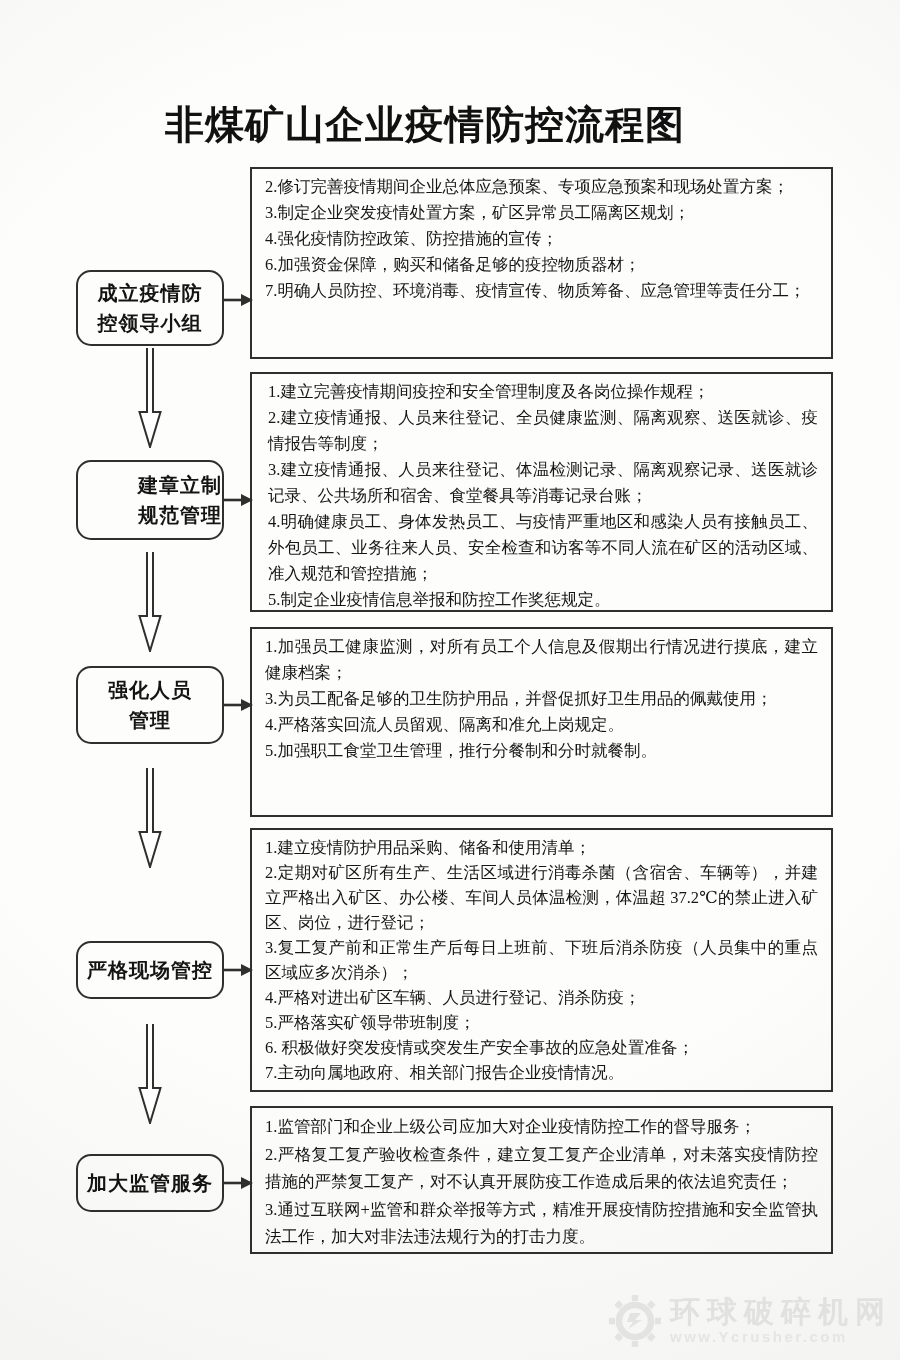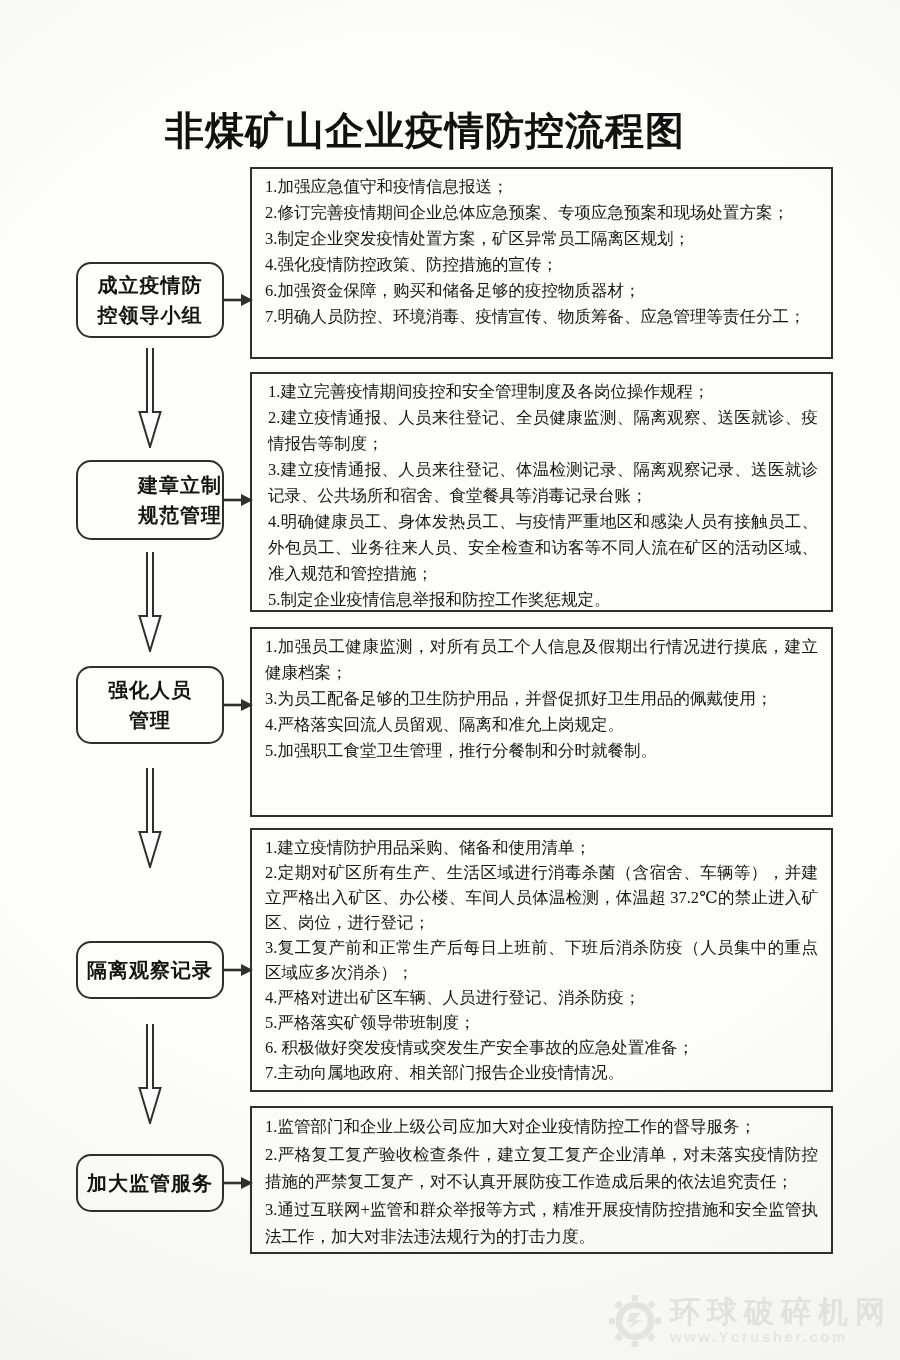--- a/index.html
+++ b/index.html
@@ -7,33 +7,33 @@
     width:900px;height:1360px;
     font-family:"Liberation Serif","DejaVu Serif",serif;
     background:#f4f4f3;
   }
   .page{
     position:relative;width:900px;height:1360px;overflow:hidden;
     background:radial-gradient(circle at 48% 42%, #fdfdfc 55%, #f3f3f1 100%);
     color:#1c1c1c;
   }
   .title{
-    position:absolute;top:104px;left:0;width:850px;margin:0;
+    position:absolute;top:98px;left:0;width:850px;margin:0;
     text-align:center;font-size:39px;font-weight:700;letter-spacing:1px;
     color:#111;
   }
   
   .lbox{
     position:absolute;left:76px;width:148px;box-sizing:border-box;
     border:2px solid #2f2f2f;border-radius:15px;background:transparent;
     display:flex;flex-direction:column;align-items:center;justify-content:center;
     font-size:20px;font-weight:700;line-height:30px;letter-spacing:1px;
     text-align:center;color:#141414;
   }
-  .l1{top:262px;height:76px;}
+  .l1{top:270px;height:76px;}
   .l2{top:460px;height:80px;align-items:flex-end;}
   .l3{top:666px;height:78px;}
   .l4{top:941px;height:58px;}
   .l5{top:1154px;height:58px;}
   
   .rbox{
     position:absolute;left:250px;width:583px;box-sizing:border-box;
     border:2px solid #2f2f2f;background:transparent;
     padding:5px 13px;font-size:16.5px;color:#161616;
     text-align:justify;
@@ -81,21 +81,20 @@
 
   <div class="lbox l1">
     <span>成立疫情防</span>
     <span>控领导小组</span>
   </div>
   <svg class="harrow h1" viewBox="0 0 30 16">
     <line x1="0" y1="8" x2="19" y2="8" stroke="#2f2f2f" stroke-width="2.6"></line>
     <polygon points="18,2 30,8 18,14" fill="#2f2f2f"></polygon>
   </svg>
   <div class="rbox r1">
-    <div class="item">1.加强应急值守和疫情信息报送；</div>
     <div class="item">2.修订完善疫情期间企业总体应急预案、专项应急预案和现场处置方案；</div>
     <div class="item">3.制定企业突发疫情处置方案，矿区异常员工隔离区规划；</div>
     <div class="item">4.强化疫情防控政策、防控措施的宣传；</div>
     <div class="item">6.加强资金保障，购买和储备足够的疫控物质器材；</div>
     <div class="item">7.明确人员防控、环境消毒、疫情宣传、物质筹备、应急管理等责任分工；</div>
   </div>
   <svg class="varrow v1" viewBox="0 0 28 100">
     <path d="M11 0 L11 64 L3.5 64 L14 99 L24.5 64 L17 64 L17 0" fill="#ffffff" stroke="#2f2f2f" stroke-width="2"></path>
   </svg>
 
@@ -130,21 +129,21 @@
     <div class="item">1.加强员工健康监测，对所有员工个人信息及假期出行情况进行摸底，建立健康档案；</div>
     <div class="item">3.为员工配备足够的卫生防护用品，并督促抓好卫生用品的佩戴使用；</div>
     <div class="item">4.严格落实回流人员留观、隔离和准允上岗规定。</div>
     <div class="item">5.加强职工食堂卫生管理，推行分餐制和分时就餐制。</div>
   </div>
   <svg class="varrow v3" viewBox="0 0 28 100">
     <path d="M11 0 L11 64 L3.5 64 L14 99 L24.5 64 L17 64 L17 0" fill="#ffffff" stroke="#2f2f2f" stroke-width="2"></path>
   </svg>
 
   <div class="lbox l4">
-    <span>隔离观察记录</span>
+    <span>严格现场管控</span>
   </div>
   <svg class="harrow h4" viewBox="0 0 30 16">
     <line x1="0" y1="8" x2="19" y2="8" stroke="#2f2f2f" stroke-width="2.6"></line>
     <polygon points="18,2 30,8 18,14" fill="#2f2f2f"></polygon>
   </svg>
   <div class="rbox r4">
     <div class="item">1.建立疫情防护用品采购、储备和使用清单；</div>
     <div class="item">2.定期对矿区所有生产、生活区域进行消毒杀菌（含宿舍、车辆等），并建立严格出入矿区、办公楼、车间人员体温检测，体温超 37.2℃的禁止进入矿区、岗位，进行登记；</div>
     <div class="item">3.复工复产前和正常生产后每日上班前、下班后消杀防疫（人员集中的重点区域应多次消杀）；</div>
     <div class="item">4.严格对进出矿区车辆、人员进行登记、消杀防疫；</div>

